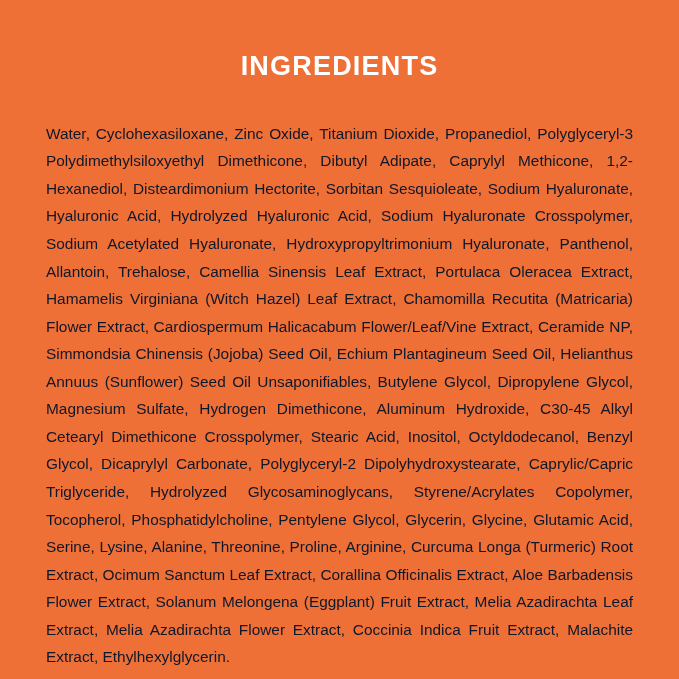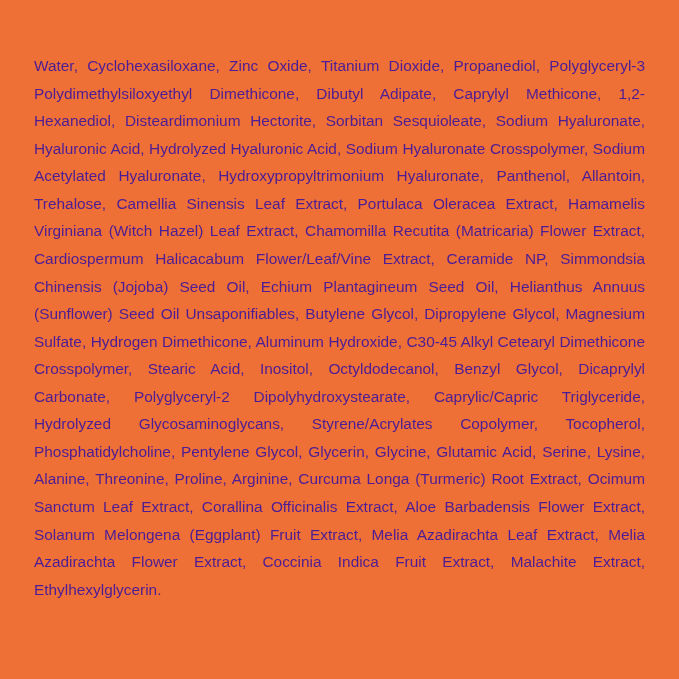--- a/index.html
+++ b/index.html
@@ -25,28 +25,29 @@
   .title {
     color: #ffffff;
     font-size: 27px;
     font-weight: bold;
     letter-spacing: 1.2px;
     text-align: center;
     margin: 0 0 26px 0;
     line-height: 1.1;
   }
   .body-text {
-    color: #4c1d95;
+    color: #0f172a;
     font-size: 15.4px;
     line-height: 1.79;
     text-align: justify;
     text-justify: inter-word;
     word-spacing: 0.1px;
     hyphens: none;
-    margin: 0;
+    margin: 12px;
   }
 </style>
 </head>
 <body>
 
 <div class="panel">
+  <h1 class="title">INGREDIENTS</h1>
   <p class="body-text">Water, Cyclohexasiloxane, Zinc Oxide, Titanium Dioxide, Propanediol, Polyglyceryl-3 Polydimethylsiloxyethyl Dimethicone, Dibutyl Adipate, Caprylyl Methicone, 1,2-Hexanediol, Disteardimonium Hectorite, Sorbitan Sesquioleate, Sodium Hyaluronate, Hyaluronic Acid, Hydrolyzed Hyaluronic Acid, Sodium Hyaluronate Crosspolymer, Sodium Acetylated Hyaluronate, Hydroxypropyltrimonium Hyaluronate, Panthenol, Allantoin, Trehalose, Camellia Sinensis Leaf Extract, Portulaca Oleracea Extract, Hamamelis Virginiana (Witch Hazel) Leaf Extract, Chamomilla Recutita (Matricaria) Flower Extract, Cardiospermum Halicacabum Flower/Leaf/Vine Extract, Ceramide NP, Simmondsia Chinensis (Jojoba) Seed Oil, Echium Plantagineum Seed Oil, Helianthus Annuus (Sunflower) Seed Oil Unsaponifiables, Butylene Glycol, Dipropylene Glycol, Magnesium Sulfate, Hydrogen Dimethicone, Aluminum Hydroxide, C30-45 Alkyl Cetearyl Dimethicone Crosspolymer, Stearic Acid, Inositol, Octyldodecanol, Benzyl Glycol, Dicaprylyl Carbonate, Polyglyceryl-2 Dipolyhydroxystearate, Caprylic/Capric Triglyceride, Hydrolyzed Glycosaminoglycans, Styrene/Acrylates Copolymer, Tocopherol, Phosphatidylcholine, Pentylene Glycol, Glycerin, Glycine, Glutamic Acid, Serine, Lysine, Alanine, Threonine, Proline, Arginine, Curcuma Longa (Turmeric) Root Extract, Ocimum Sanctum Leaf Extract, Corallina Officinalis Extract, Aloe Barbadensis Flower Extract, Solanum Melongena (Eggplant) Fruit Extract, Melia Azadirachta Leaf Extract, Melia Azadirachta Flower Extract, Coccinia Indica Fruit Extract, Malachite Extract, Ethylhexylglycerin.</p>
 </div>
 
 </body></html>

